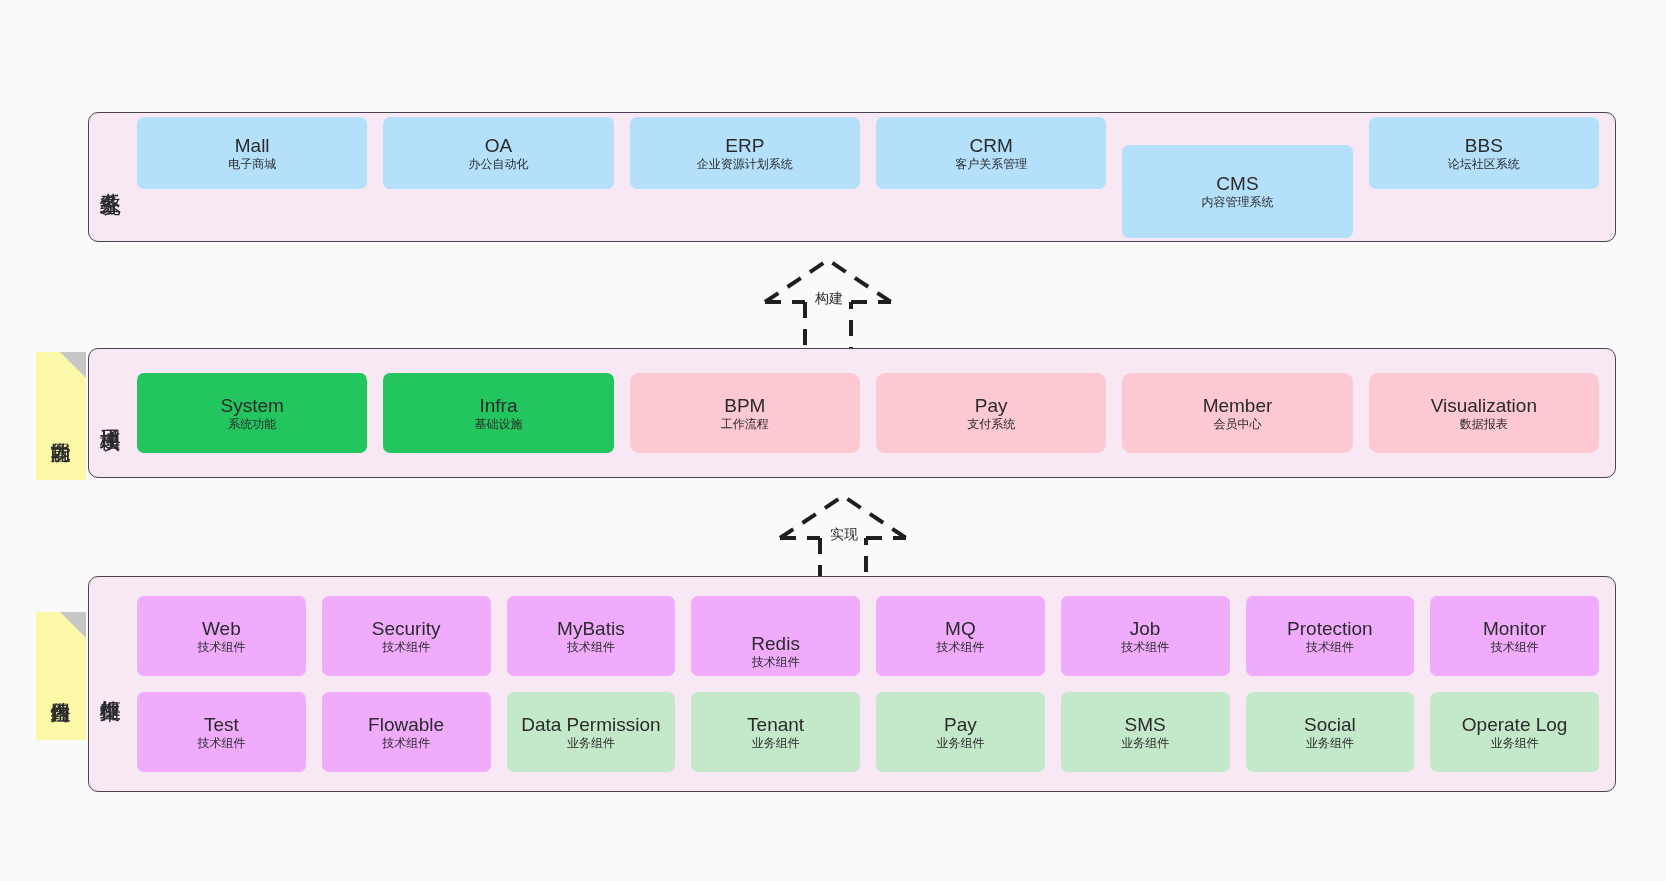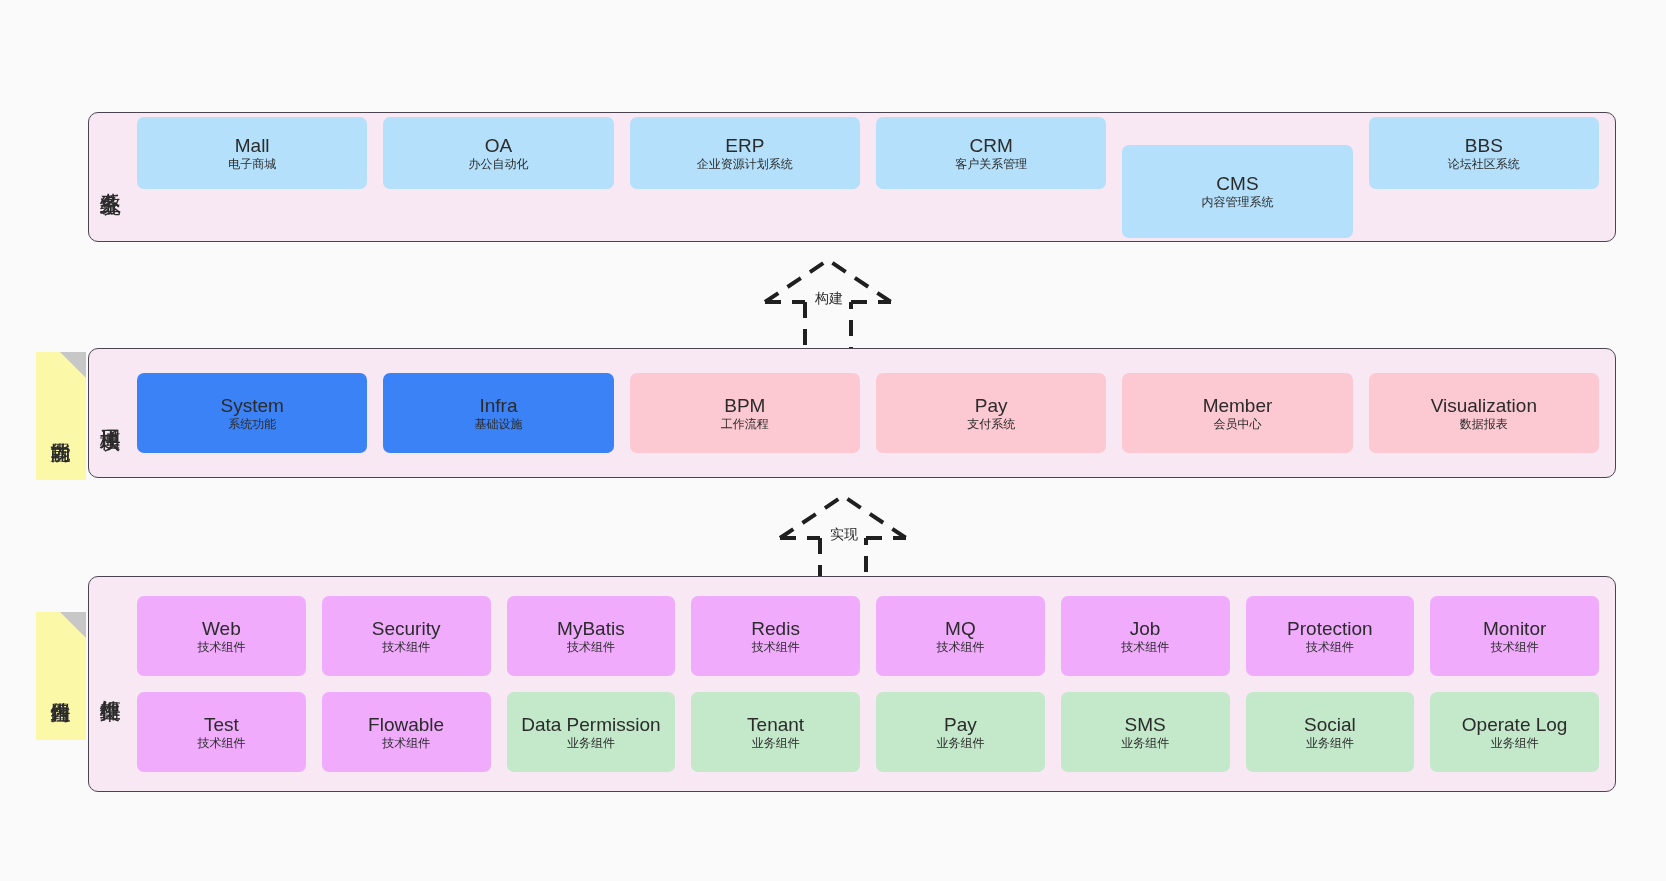--- a/index.html
+++ b/index.html
@@ -79,22 +79,22 @@
     text-align: center;
     line-height: 1.22;
     padding: 6px 4px;
     user-select: none;
   }
   .cell .en { font-size: 19px; }
   .cell .cn { font-size: 12px; }
 
   
   .c-blue        { background: #b4e0fb; }
-  .c-red         { background: #3b82f6; }
-  .c-pink        { background: #fcc8d1; }
+  .c-red         { background: #22c55e; }
+  .c-pink        { background: #fcc8d1; border-radius: 9px; }
   .c-green       { background: #f0abfc; }
   .c-lightgreen  { background: #c3e8ca; }
 
   
   .sticky {
     position: absolute;
     box-sizing: border-box;
     background: #fbf8a8;
     display: flex;
     align-items: center;
@@ -235,21 +235,21 @@
           <span class="cn">技术组件</span>
         </div>
         <div class="cell c-green" style="height:80px;">
           <span class="en">Security</span>
           <span class="cn">技术组件</span>
         </div>
         <div class="cell c-green" style="height:80px;">
           <span class="en">MyBatis</span>
           <span class="cn">技术组件</span>
         </div>
-        <div class="cell c-green" style="height:80px;">
+        <div class="cell c-green" style="height:80px;justify-content:flex-end;">
           <span class="en">Redis</span>
           <span class="cn">技术组件</span>
         </div>
         <div class="cell c-green" style="height:80px;">
           <span class="en">MQ</span>
           <span class="cn">技术组件</span>
         </div>
         <div class="cell c-green" style="height:80px;">
           <span class="en">Job</span>
           <span class="cn">技术组件</span>

